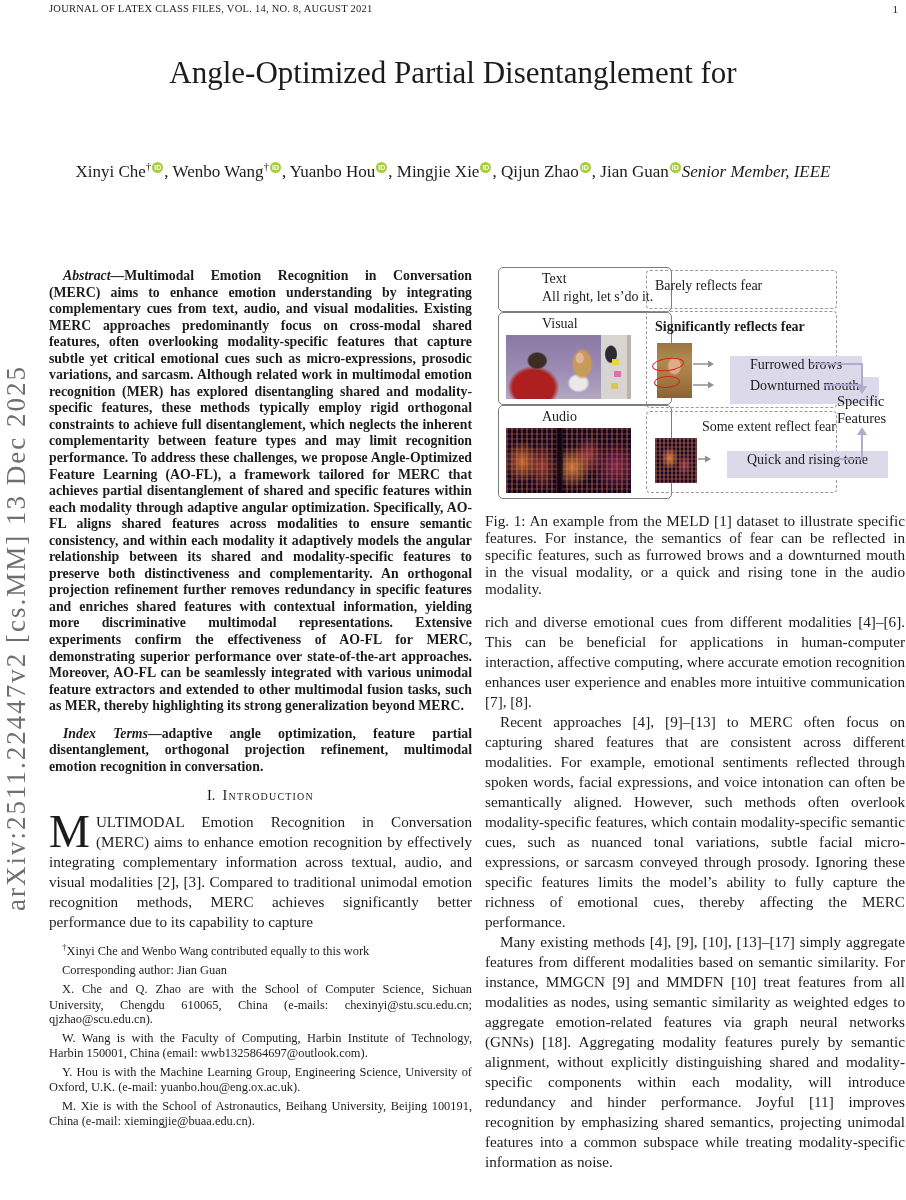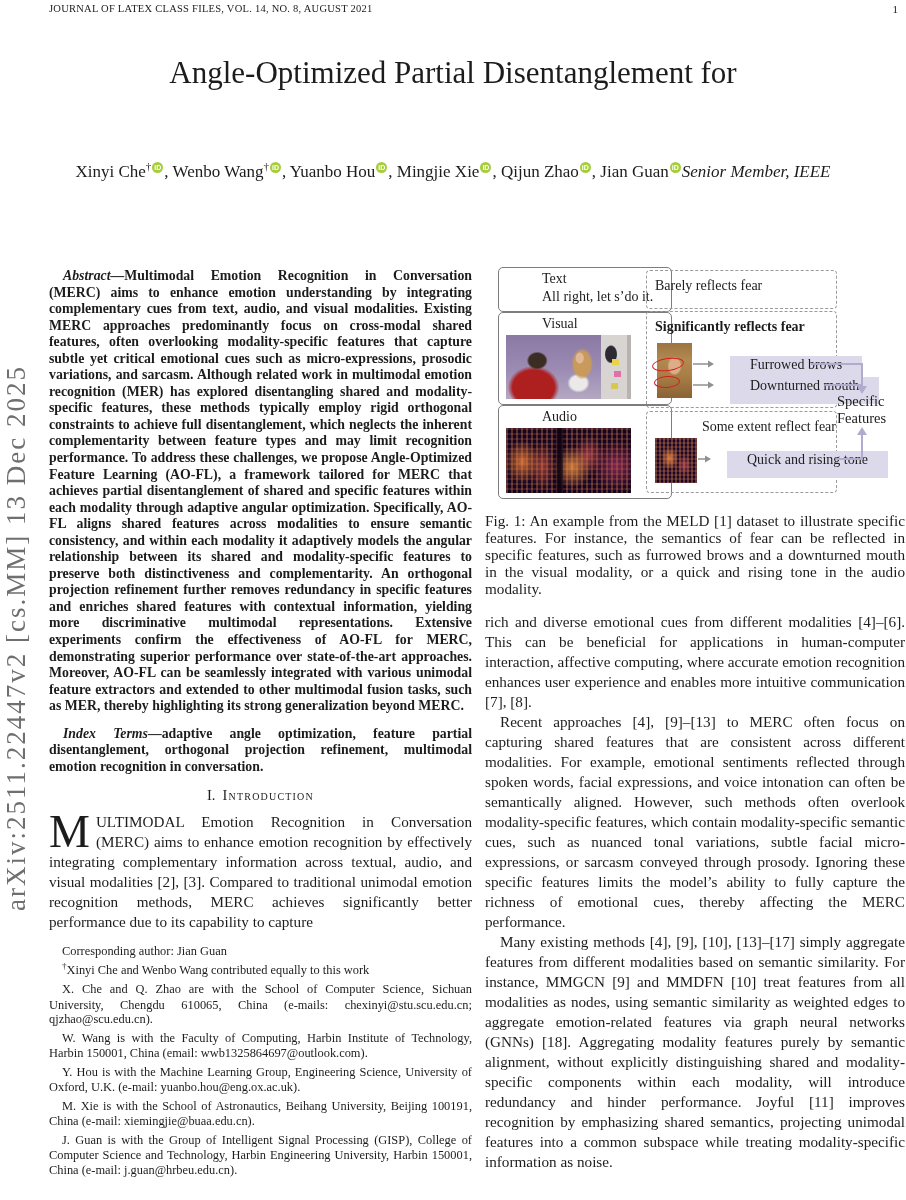--- a/index.html
+++ b/index.html
@@ -124,27 +124,26 @@
   <div class="authors">
     <span><span>Xinyi Che</span><sup>†</sup><span class="orcid">iD</span><span>, </span></span><span><span>Wenbo Wang</span><sup>†</sup><span class="orcid">iD</span><span>, </span></span><span><span>Yuanbo Hou</span><sup></sup><span class="orcid">iD</span><span>, </span></span><span><span>Mingjie Xie</span><sup></sup><span class="orcid">iD</span><span>, </span></span><span><span>Qijun Zhao</span><sup></sup><span class="orcid">iD</span><span>, </span></span><span><span>Jian Guan</span><sup></sup><span class="orcid">iD</span></span><span class="mem">Senior Member, IEEE</span>
   </div>
 
   <div class="col-left">
     <p class="abstract"><span class="ilabel">Abstract—</span><span>Multimodal Emotion Recognition in Conversation (MERC) aims to enhance emotion understanding by integrating complementary cues from text, audio, and visual modalities. Existing MERC approaches predominantly focus on cross-modal shared features, often overlooking modality-specific features that capture subtle yet critical emotional cues such as micro-expressions, prosodic variations, and sarcasm. Although related work in multimodal emotion recognition (MER) has explored disentangling shared and modality-specific features, these methods typically employ rigid orthogonal constraints to achieve full disentanglement, which neglects the inherent complementarity between feature types and may limit recognition performance. To address these challenges, we propose Angle-Optimized Feature Learning (AO-FL), a framework tailored for MERC that achieves partial disentanglement of shared and specific features within each modality through adaptive angular optimization. Specifically, AO-FL aligns shared features across modalities to ensure semantic consistency, and within each modality it adaptively models the angular relationship between its shared and modality-specific features to preserve both distinctiveness and complementarity. An orthogonal projection refinement further removes redundancy in specific features and enriches shared features with contextual information, yielding more discriminative multimodal representations. Extensive experiments confirm the effectiveness of AO-FL for MERC, demonstrating superior performance over state-of-the-art approaches. Moreover, AO-FL can be seamlessly integrated with various unimodal feature extractors and extended to other multimodal fusion tasks, such as MER, thereby highlighting its strong generalization beyond MERC.</span></p>
     <p class="index-terms"><span class="ilabel">Index Terms—</span><span>adaptive angle optimization, feature partial disentanglement, orthogonal projection refinement, multimodal emotion recognition in conversation.</span></p>
     <div class="section-heading"><span>I.</span><span class="sc">Introduction</span></div>
     <p class="intro"><span class="dropcap">M</span><span>ULTIMODAL</span><span> Emotion Recognition in Conversation (MERC) aims to enhance emotion recognition by effectively integrating complementary information across textual, audio, and visual modalities [2], [3]. Compared to traditional unimodal emotion recognition methods, MERC achieves significantly better performance due to its capability to capture</span></p>
     <div class="footnotes">
+      <p><sup>†</sup><span>Xinyi Che and Wenbo Wang contributed equally to this work</span></p>
       <p><sup></sup><span>Corresponding author: Jian Guan</span></p>
-      <p><sup>†</sup><span>Xinyi Che and Wenbo Wang contributed equally to this work</span></p>
       <p><sup></sup><span>X. Che and Q. Zhao are with the School of Computer Science, Sichuan University, Chengdu 610065, China (e-mails: chexinyi@stu.scu.edu.cn; qjzhao@scu.edu.cn).</span></p>
       <p><sup></sup><span>W. Wang is with the Faculty of Computing, Harbin Institute of Technology, Harbin 150001, China (email: wwb1325864697@outlook.com).</span></p>
       <p><sup></sup><span>Y. Hou is with the Machine Learning Group, Engineering Science, University of Oxford, U.K. (e-mail: yuanbo.hou@eng.ox.ac.uk).</span></p>
       <p><sup></sup><span>M. Xie is with the School of Astronautics, Beihang University, Beijing 100191, China (e-mail: xiemingjie@buaa.edu.cn).</span></p>
-      <p><sup></sup><span>J. Guan is with the Group of Intelligent Signal Processing (GISP), College of Computer Science and Technology, Harbin Engineering University, Harbin 150001, China (e-mail: j.guan@hrbeu.edu.cn).</span></p>
     </div>
   </div>
 
   <div class="col-right">
 
     <div class="figure">
 
       <div class="fbox" style="left:13px;top:4px;width:139px;height:43px;">
         <div class="blab">Text</div>
         <div class="bline">All right, let s’do it.</div>

